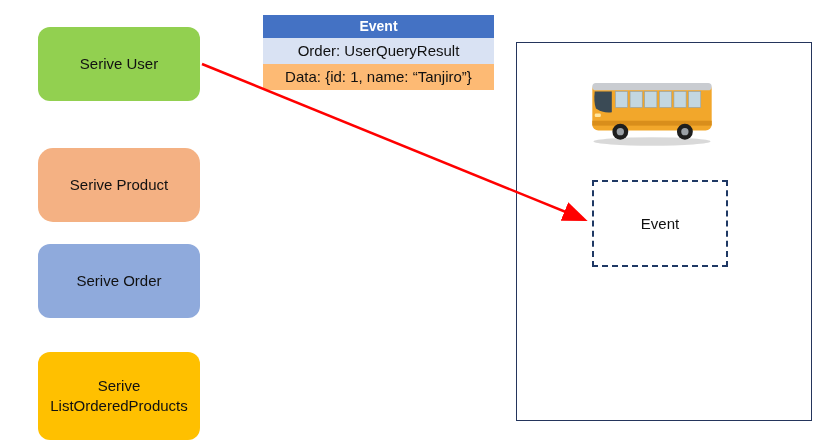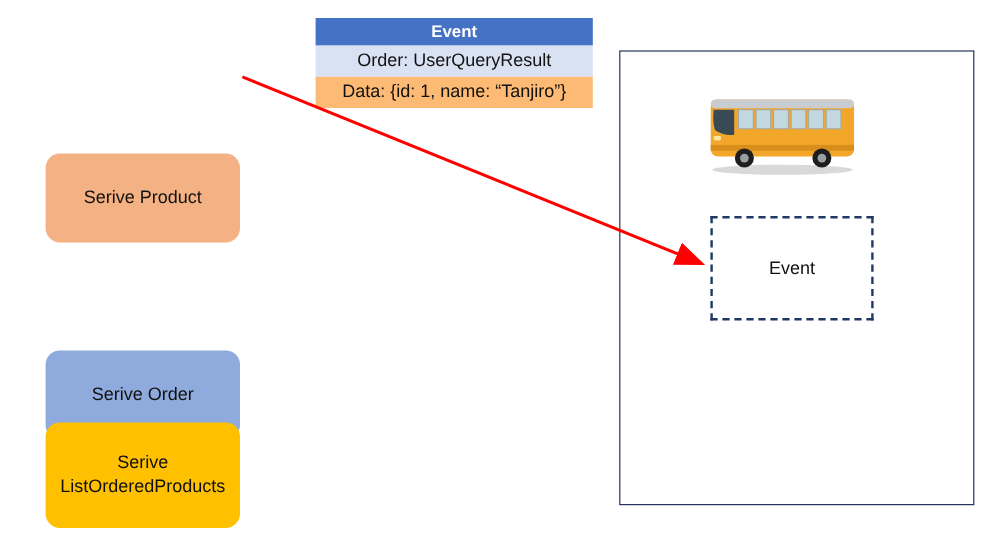--- a/index.html
+++ b/index.html
@@ -14,21 +14,21 @@
     position:absolute;
     left:38px;width:162px;height:74px;
     border-radius:12px;
     display:flex;align-items:center;justify-content:center;
     text-align:center;
     font-size:15px;color:#111;
     white-space:pre-line;
     line-height:1.35;
   }
   .box-1{top:27px;}
-  .box-2{top:128px;}
+  .box-2{top:148px;border-radius:15px;}
   .box-3{top:244px;}
   .box-4{top:352px;height:88px;}
   .event-table{
     position:absolute;left:263px;top:15px;width:231px;
     font-size:15px;color:#111;
   }
   .event-table-header{
     height:23px;line-height:23px;
     text-align:center;color:#ffffff;font-weight:bold;font-size:14px;
   }
@@ -53,24 +53,25 @@
   .arrow-layer{
     position:absolute;left:0;top:0;width:825px;height:444px;
     pointer-events:none;
   }
 </style>
 </head>
 <body>
 
 <div class="canvas">
 
+  <div class="service-box box-1" style="background-color: rgb(146, 208, 80);">Serive User</div>
 
   <div class="service-box box-2" style="background-color: rgb(244, 177, 131);">Serive Product</div>
 
-  <div class="service-box box-3" style="background-color: rgb(143, 170, 220); margin-top: 48px;">Serive Order</div>
+  <div class="service-box box-3" style="background-color: rgb(143, 170, 220);">Serive Order</div>
 
   <div class="service-box box-4" style="background-color: rgb(255, 192, 0);">Serive
 ListOrderedProducts</div>
 
   <div class="event-table">
     <div class="event-table-header" style="background-color: rgb(68, 114, 196);">Event</div>
     <div class="event-table-row" style="background-color: rgb(217, 226, 243);">Order: UserQueryResult</div>
     <div class="event-table-row" style="background-color: #fdba74;">Data: {id: 1, name: “Tanjiro”}</div>
   </div>
 

